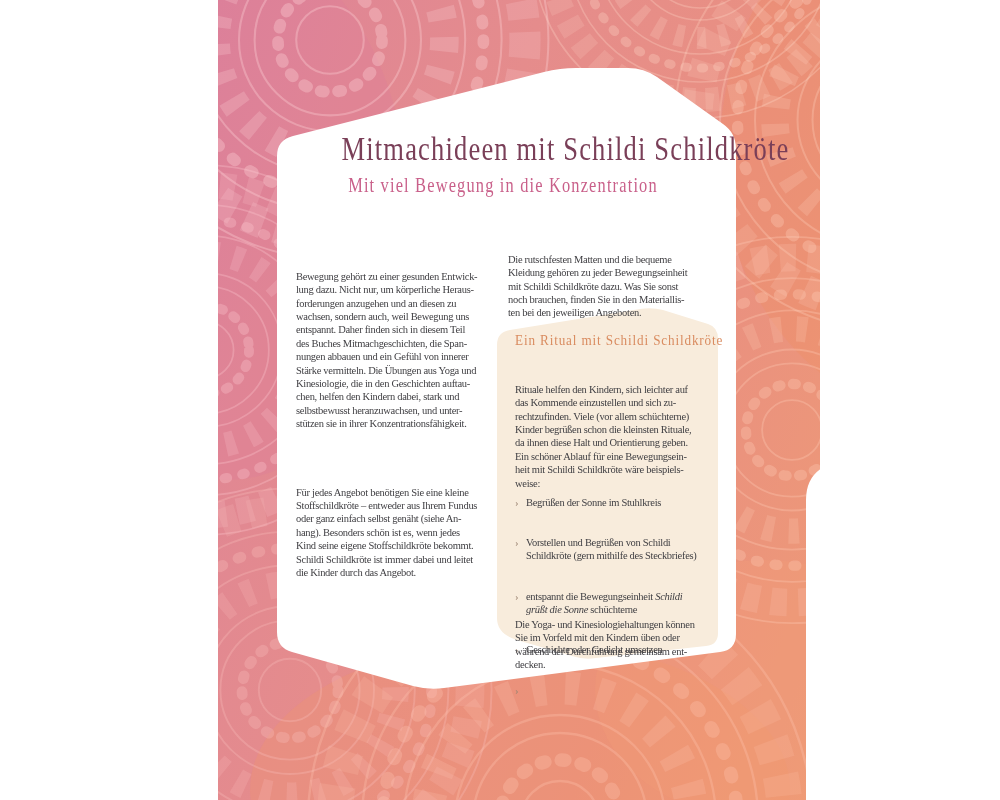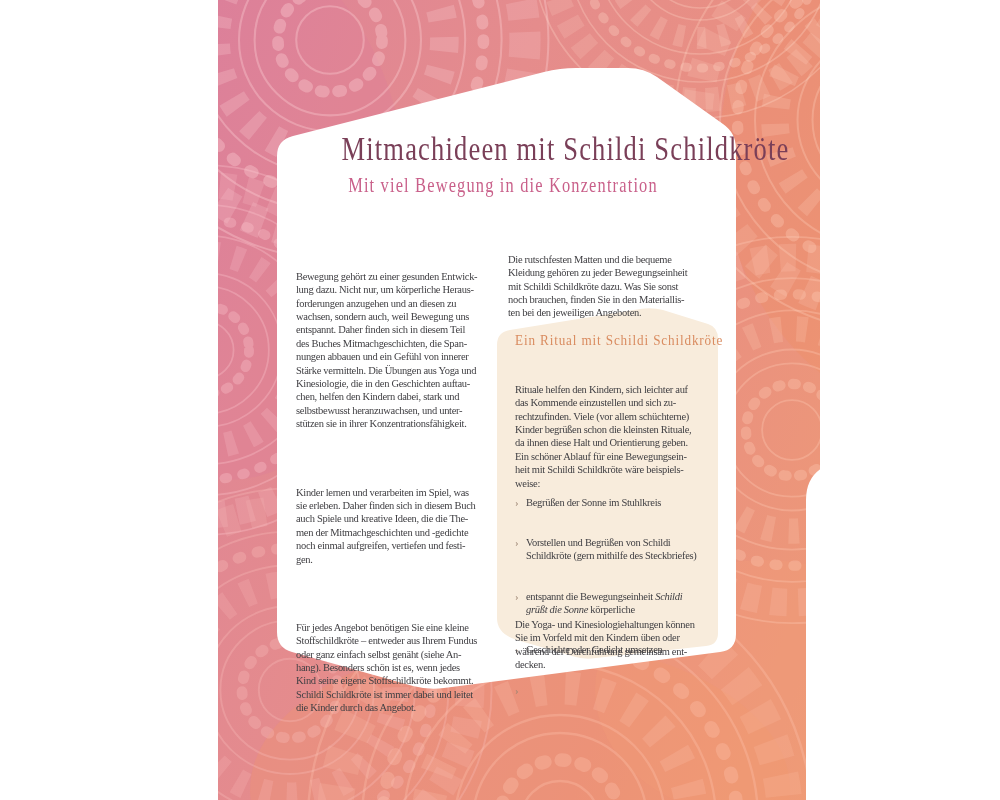--- a/index.html
+++ b/index.html
@@ -92,26 +92,20 @@
 forderungen anzugehen und an diesen zu
 wachsen, sondern auch, weil Bewegung uns
 entspannt. Daher finden sich in diesem Teil
 des Buches Mitmachgeschichten, die Span-
 nungen abbauen und ein Gefühl von innerer
 Stärke vermitteln. Die Übungen aus Yoga und
 Kinesiologie, die in den Geschichten auftau-
 chen, helfen den Kindern dabei, stark und
 selbstbewusst heranzuwachsen, und unter-
 stützen sie in ihrer Konzentrationsfähigkeit.</p>
-    <p>Kinder lernen und verarbeiten im Spiel, was
-sie erleben. Daher finden sich in diesem Buch
-auch Spiele und kreative Ideen, die die The-
-men der Mitmachgeschichten und -gedichte
-noch einmal aufgreifen, vertiefen und festi-
-gen.</p>
     <p>Für jedes Angebot benötigen Sie eine kleine
 Stoffschildkröte – entweder aus Ihrem Fundus
 oder ganz einfach selbst genäht (siehe An-
 hang). Besonders schön ist es, wenn jedes
 Kind seine eigene Stoffschildkröte bekommt.
 Schildi Schildkröte ist immer dabei und leitet
 die Kinder durch das Angebot.</p>
   </div>
 
   <div id="col-right-intro" class="abs copy">
@@ -141,21 +135,21 @@
       <span class="btext">Begrüßen der Sonne im Stuhlkreis</span>
     </li>
     <li>
       <span class="bmark">›</span>
       <span class="btext">Vorstellen und Begrüßen von Schildi
 Schildkröte (gern mithilfe des Steckbriefes)</span>
     </li>
     <li>
       <span class="bmark">›</span>
       <span class="btext"><span>entspannt die Bewegungseinheit </span><em>Schildi
-grüßt die Sonne</em><span> körperliche</span></span>
+grüßt die Sonne</em><span> schüchterne</span></span>
     </li>
     <li>
       <span class="bmark">›</span>
       <span class="btext">Geschichte oder Gedicht umsetzen</span>
     </li>
     <li>
       <span class="bmark">›</span>
     </li>
   </ul>
 

